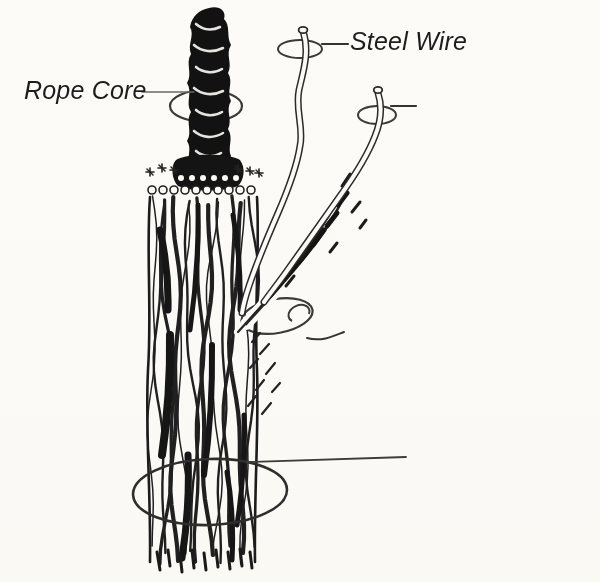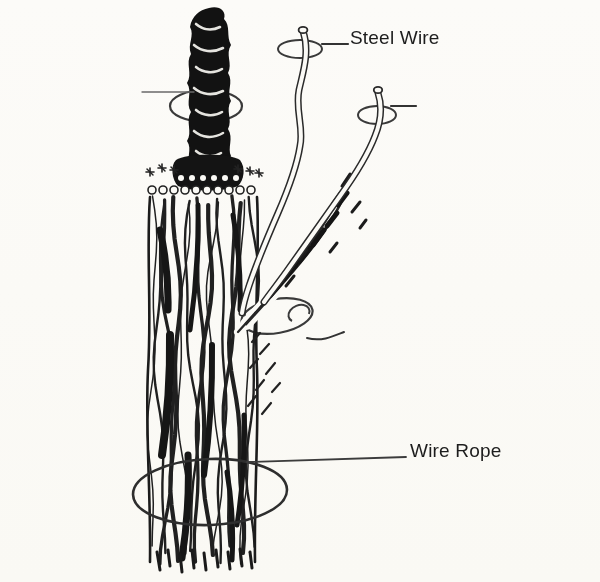--- a/index.html
+++ b/index.html
@@ -8,23 +8,24 @@
     font-family:"Liberation Sans", sans-serif;
     background:#fbfaf6;
   }
   .stage{
     position:relative;width:600px;height:582px;
     background:linear-gradient(#fcfbf8,#faf9f4);
   }
   .stage svg{position:absolute;left:0;top:0;}
   .lbl{
     position:absolute;
-    font-size:19px;line-height:1.1;font-weight:400;
+    font-size:25px;line-height:1.1;font-weight:400;
     color:#1d1d1d;letter-spacing:.2px;white-space:nowrap;
     user-select:none;
+    font-style:italic;
   }
   .lbl-rope-core {left:24px;  top:77px;}
   .lbl-steel-wire{left:350px; top:28px;}
   .lbl-strand-core{left:424px;top:92px;}
   .lbl-strand    {left:346px; top:316px;}
   .lbl-wire-rope {left:410px; top:441px;}
 </style>
 </head>
 <body>
 
@@ -189,15 +190,15 @@
 
     <g fill="none" stroke-linecap="round">
       <path d="M142,92 L194,92" stroke="#6a6a6a" stroke-width="1.4"></path>
       <path d="M322,44 L348,44" stroke="#333333" stroke-width="2.2"></path>
       <path d="M391,106 L416,106" stroke="#333333" stroke-width="2.2"></path>
       <path d="M307,338 C322,342 334,336 344,332" stroke="#333333" stroke-width="2"></path>
       <path d="M247,462 L406,457" stroke="#3c3c3c" stroke-width="1.8"></path>
     </g>
   </svg>
 
+  <div class="lbl lbl-rope-core">Rope Core</div>
   <div class="lbl lbl-steel-wire">Steel Wire</div>
-  <div class="lbl lbl-wire-rope">Wire Rope</div>
 </div>
 
 </body></html>

